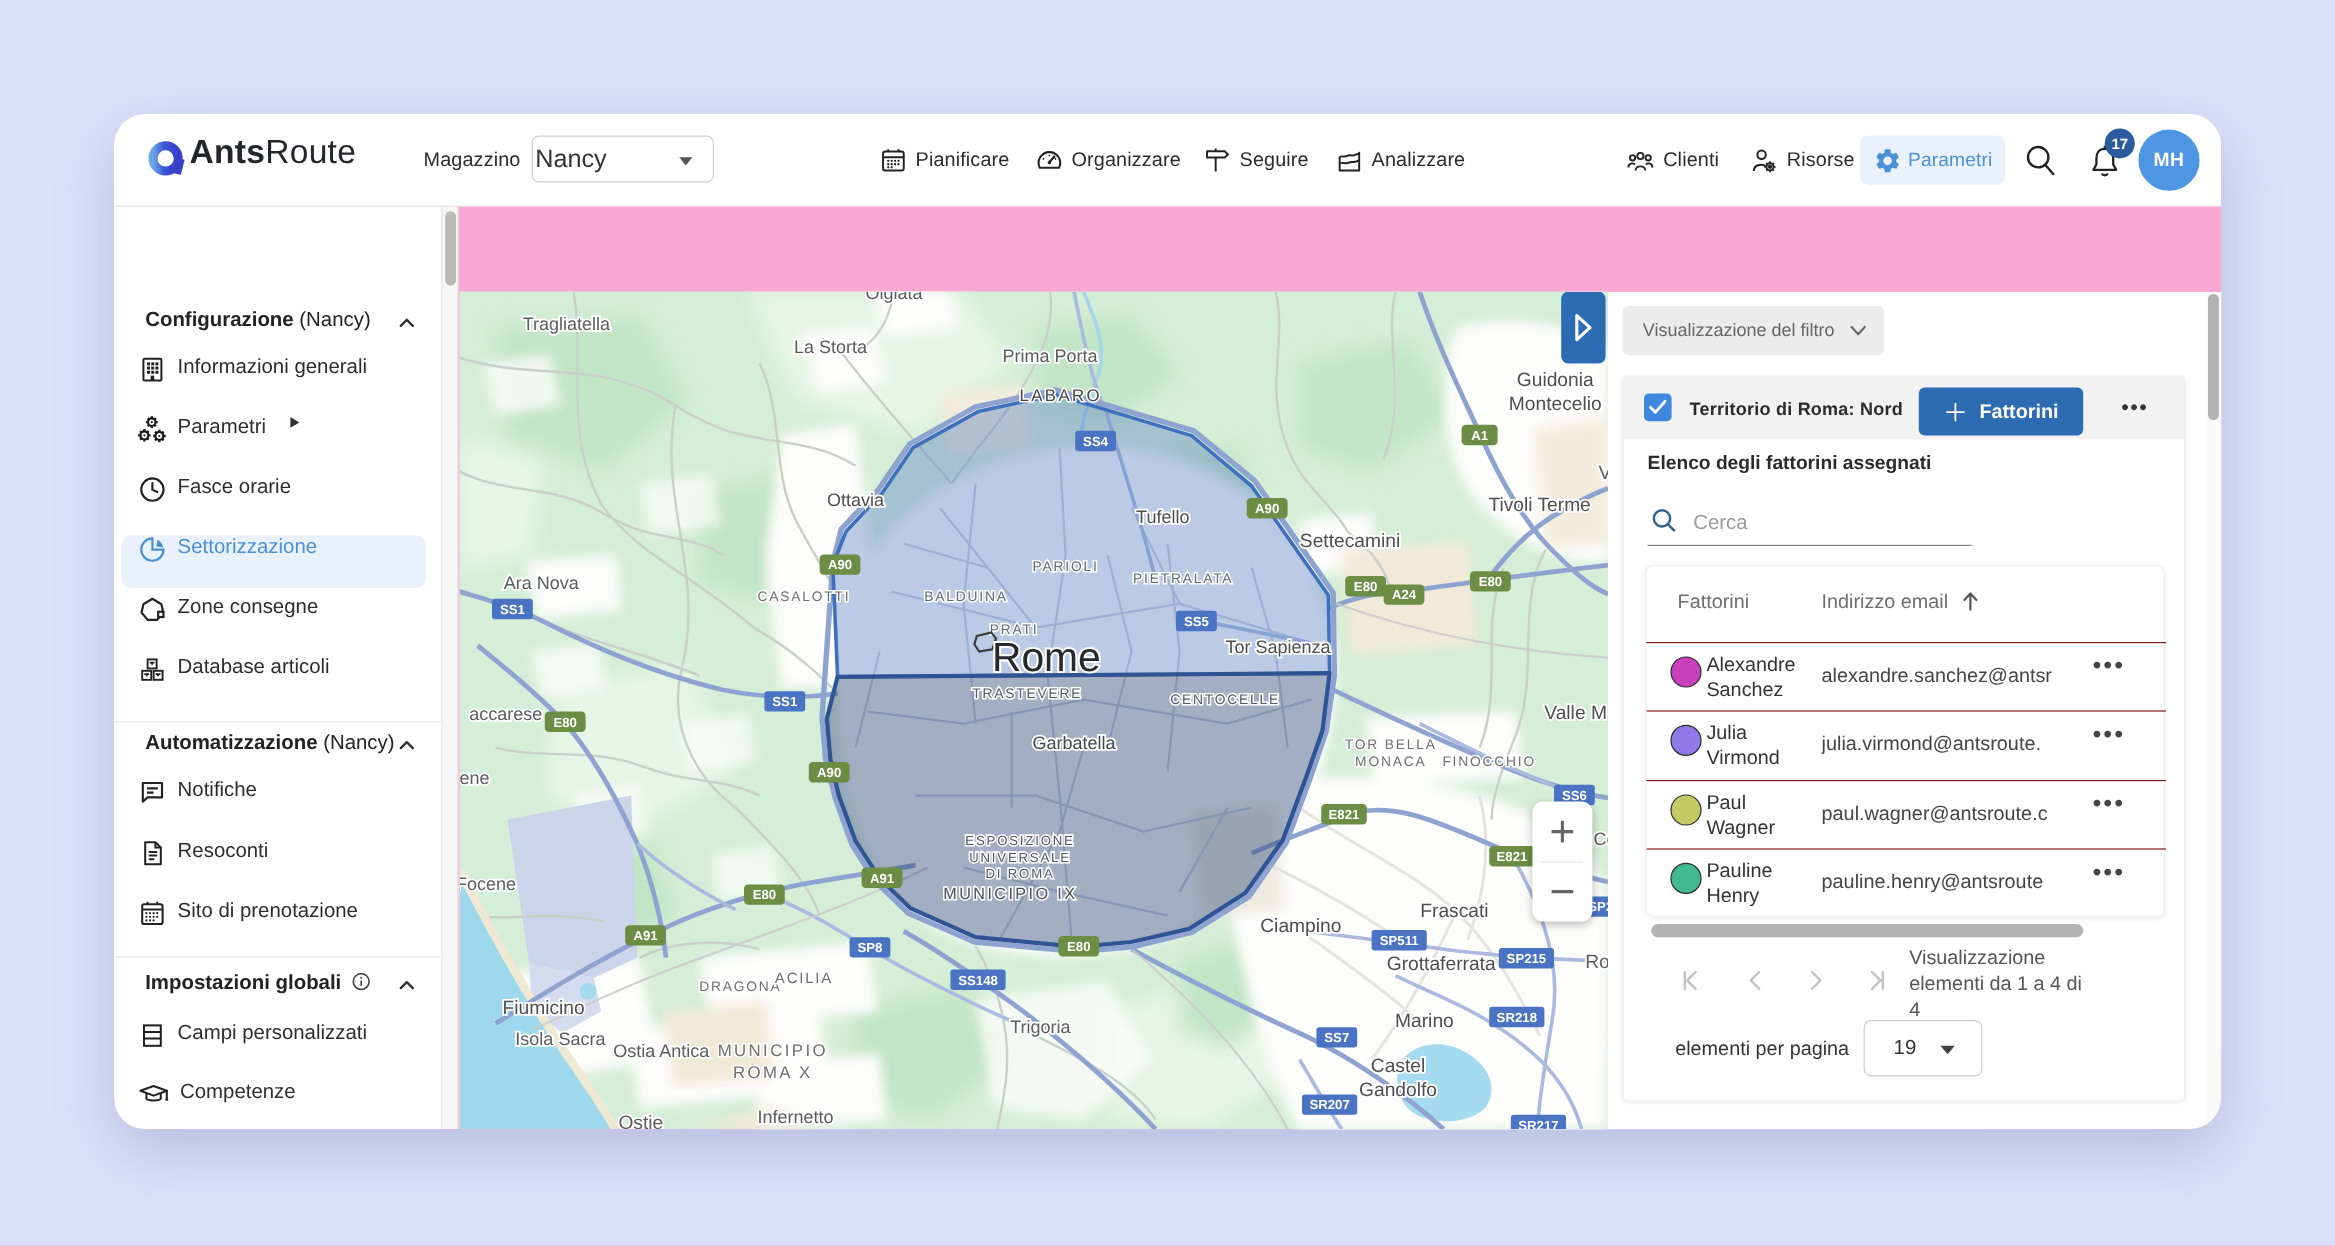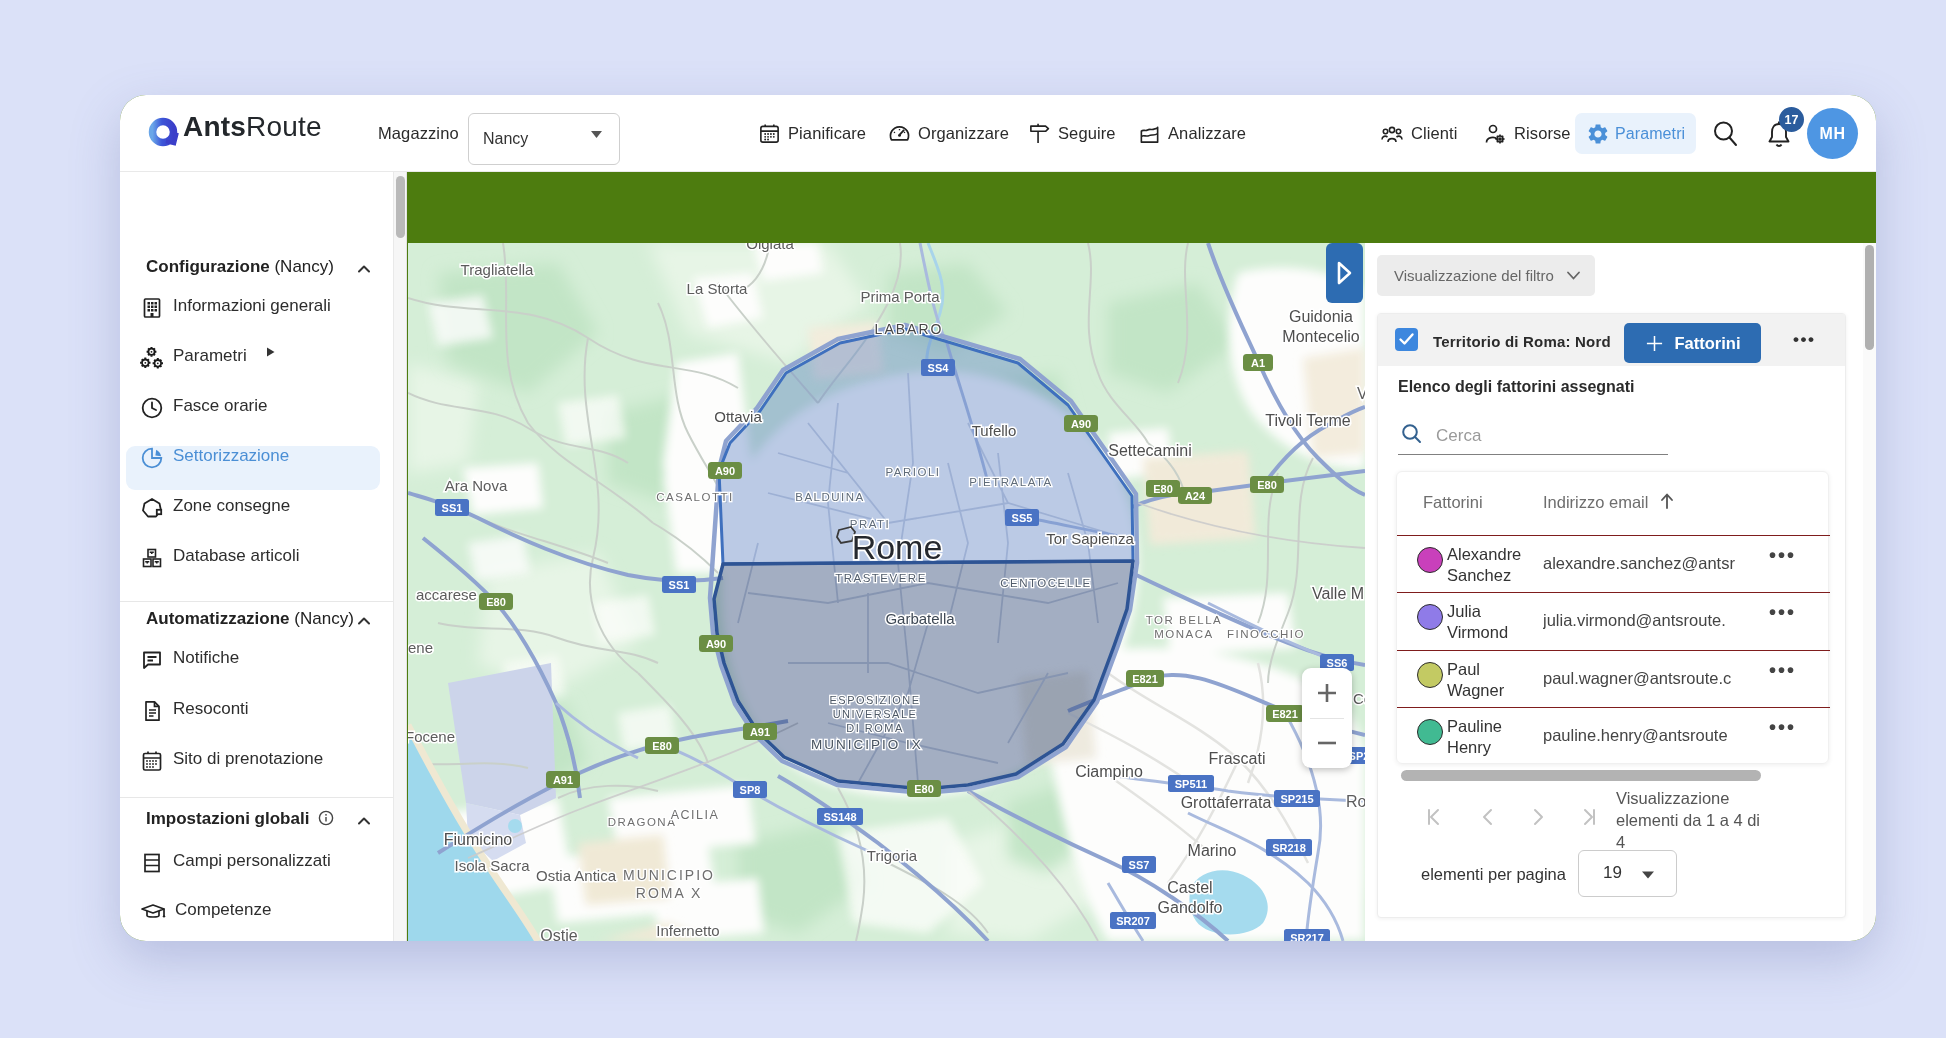--- a/index.html
+++ b/index.html
@@ -1,19 +1,19 @@
 <!DOCTYPE html>
 <html><head>
 <meta charset="utf-8">
 <style>
   * { margin:0; padding:0; box-sizing:border-box; }
   html,body { width:1946px; height:1038px; overflow:hidden; }
   body { background:#dbe1f8; font-family:"Liberation Sans", sans-serif; position:relative; }
   .window { position:absolute; left:95px; top:95px; width:1756px; height:846px;
-    background:#4d7c0f; border-radius:26px; box-shadow:0 18px 50px rgba(90,100,160,.28); overflow:hidden;margin-left:25px; }
+    background:#f9a8d4; border-radius:26px; box-shadow:0 18px 50px rgba(90,100,160,.28); overflow:hidden; }
   .abs { position:absolute; }
   
   .navbar { position:absolute; left:0; top:0; width:1756px; height:77px; background:#fff;
     border-bottom:1px solid #e9e9e9; z-index:30; }
   .navitem { position:absolute; top:0; height:77px; display:flex; align-items:center; gap:7px;
     color:#2b2b2b; font-size:16.5px; font-weight:500; letter-spacing:.1px; }
   .logo-text { font-size:28px; color:#23272b; letter-spacing:.2px; }
   .logo-text b { font-weight:700; }
   .select { position:absolute; border:1px solid #cfcfcf; border-radius:6px; background:#fff;
     display:flex; align-items:center; color:#333; }
@@ -71,21 +71,21 @@
         <stop offset="0" stop-color="#6aa6e8"></stop>
             <stop offset="0.45" stop-color="#3c55d8"></stop>
             <stop offset="1" stop-color="#3b3fc9"></stop>
       </linearGradient>
         </defs>
       <circle cx="16" cy="16" r="10.5" fill="none" stroke="url(#lg1)" stroke-width="7.5"></circle>
       <path d="M26.5 16 L26.5 25 L20 25 L20 29 L30.5 29 L30.5 16 Z" fill="#3b3fc9" transform="rotate(14 26.5 22)"></path>
     </svg>
     <div class="abs logo-text" style="left:63px; top:16px;"><b>Ants</b>Route</div>
     <div class="navitem" style="left:258px; font-weight:400;">Magazzino</div>
-    <div class="select" style="left:348px; top:18px; width:152px; height:52px; padding-left:14px; font-size:16px;">
+    <div class="select" style="left:348px; top:18px; width:152px; height:39px; padding-left:2px; font-size:21px;">
       Nancy
       <svg class="abs" style="right:16px; top:16px;" width="13" height="9" viewBox="0 0 13 9">
           <path d="M1 1 L6.5 8 L12 1 Z" fill="#555"></path>
         </svg>
     </div>
     <div class="navitem" style="left:768px;">
       <svg class="ic" width="23" height="23" viewBox="0 0 24 24" fill="none" stroke="#222" stroke-width="1.8">
           <path d="M3.6 18.6 A9.4 9.4 0 1 1 20.4 18.6 Z" stroke-linejoin="round"></path>
           <path d="M12 13.5 L16.8 8.3" stroke-width="2"></path>
           <circle cx="12" cy="14" r="1.5" fill="#222" stroke="none"></circle>

